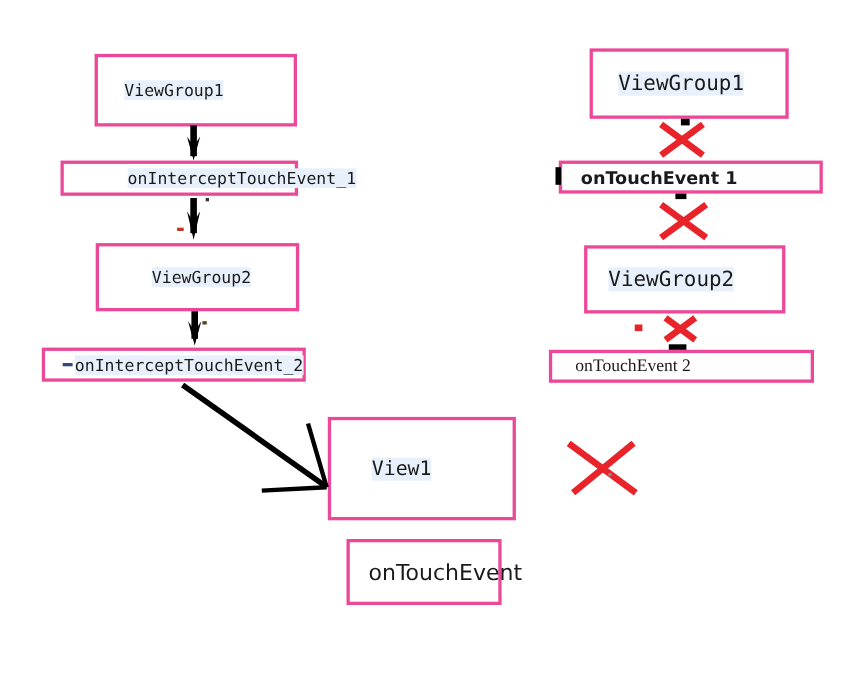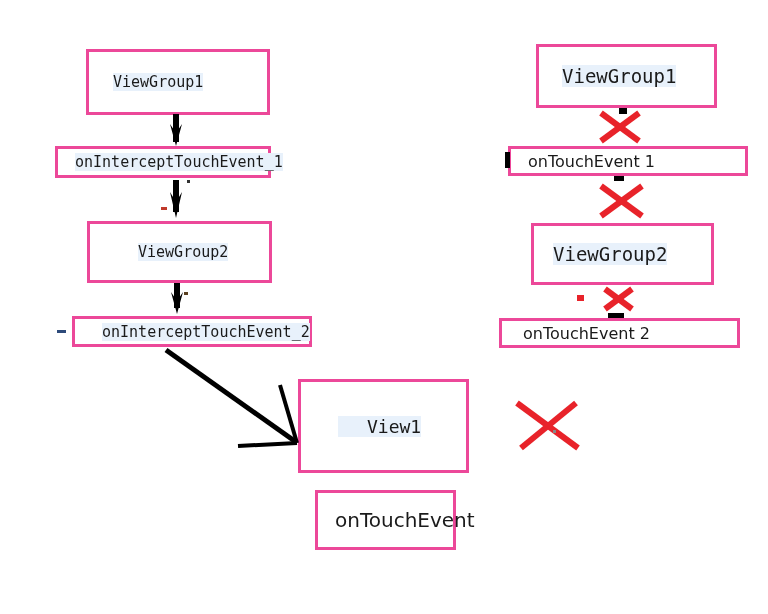--- a/index.html
+++ b/index.html
@@ -34,47 +34,47 @@
     font-family: "DejaVu Sans Mono", monospace;
   }
   .sans {
     font-family: "DejaVu Sans", sans-serif;
   }
 
   
   #vg1-left  { left: 86px;  top: 49px;  width: 184px; height: 66px; }
   #vg1-left .label  { margin-left: 24px; font-size: 15px; }
 
-  #oite1     { left: 55px;  top: 146px; width: 216px; height: 32px; border-width: 3px; }
+  #oite1     { left: 55px;  top: 146px; width: 216px; height: 32px; border-width: 3px; padding-left: 41px; }
   #oite1 .label { margin-left: 17px; font-size: 15px; }
 
   #vg2-left  { left: 87px;  top: 221px; width: 185px; height: 62px; }
   #vg2-left .label  { margin-left: 48px; font-size: 15px; }
 
-  #oite2     { left: 72px;  top: 316px; width: 240px; height: 31px; }
+  #oite2     { left: 38px;  top: 316px; width: 240px; height: 31px; }
   #oite2 .label { margin-left: 27px; font-size: 15px; }
 
   #view1     { left: 298px; top: 379px; width: 171px; height: 94px; }
-  #view1 .label { margin-left: 37px; font-size: 18px; padding-left: 29px; }
+  #view1 .label { margin-left: 37px; font-size: 18px; }
 
   #ote-bottom{ left: 315px; top: 490px; width: 141px; height: 60px; }
   #ote-bottom .label { margin-left: 17px; font-size: 20px; }
 
   
   #vg1-right { left: 536px; top: 44px;  width: 181px; height: 64px; }
   #vg1-right .label { margin-left: 23px; font-size: 19px; }
 
-  #ote1      { left: 508px; top: 146px; width: 240px; height: 30px; }
+  #ote1      { left: 508px; top: 146px; width: 240px; height: 30px; font-weight: bold; }
   #ote1 .label { margin-left: 17px; font-size: 16px; }
 
   #vg2-right { left: 531px; top: 223px; width: 183px; height: 62px; }
   #vg2-right .label { margin-left: 19px; font-size: 19px; }
 
   #ote2      { left: 499px; top: 318px; width: 241px; height: 30px; }
-  #ote2 .label { margin-left: 21px; font-size: 16px; }
+  #ote2 .label { margin-left: 21px; font-size: 16px; font-family: Liberation Serif, serif; }
 
   .overlay {
     position: absolute;
     left: 0;
     top: 0;
     width: 768px;
     height: 614px;
     pointer-events: none;
   }
 </style>

